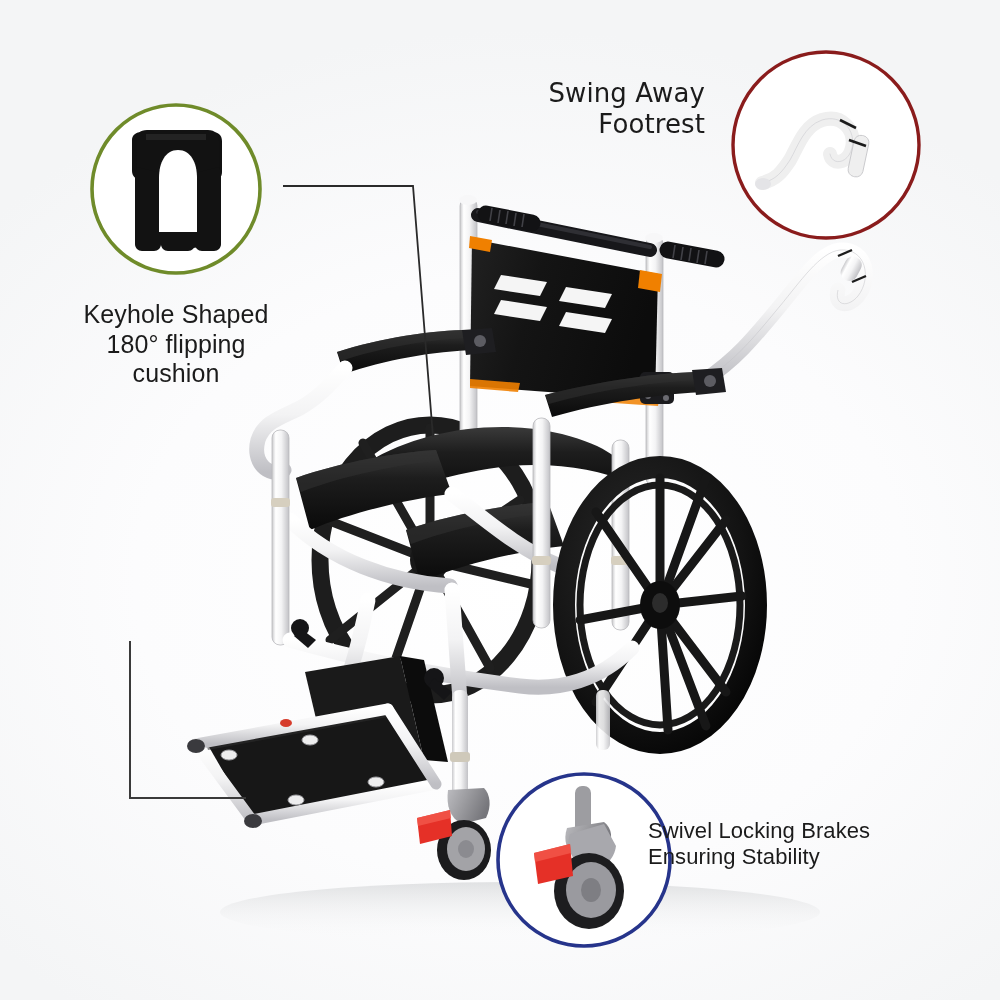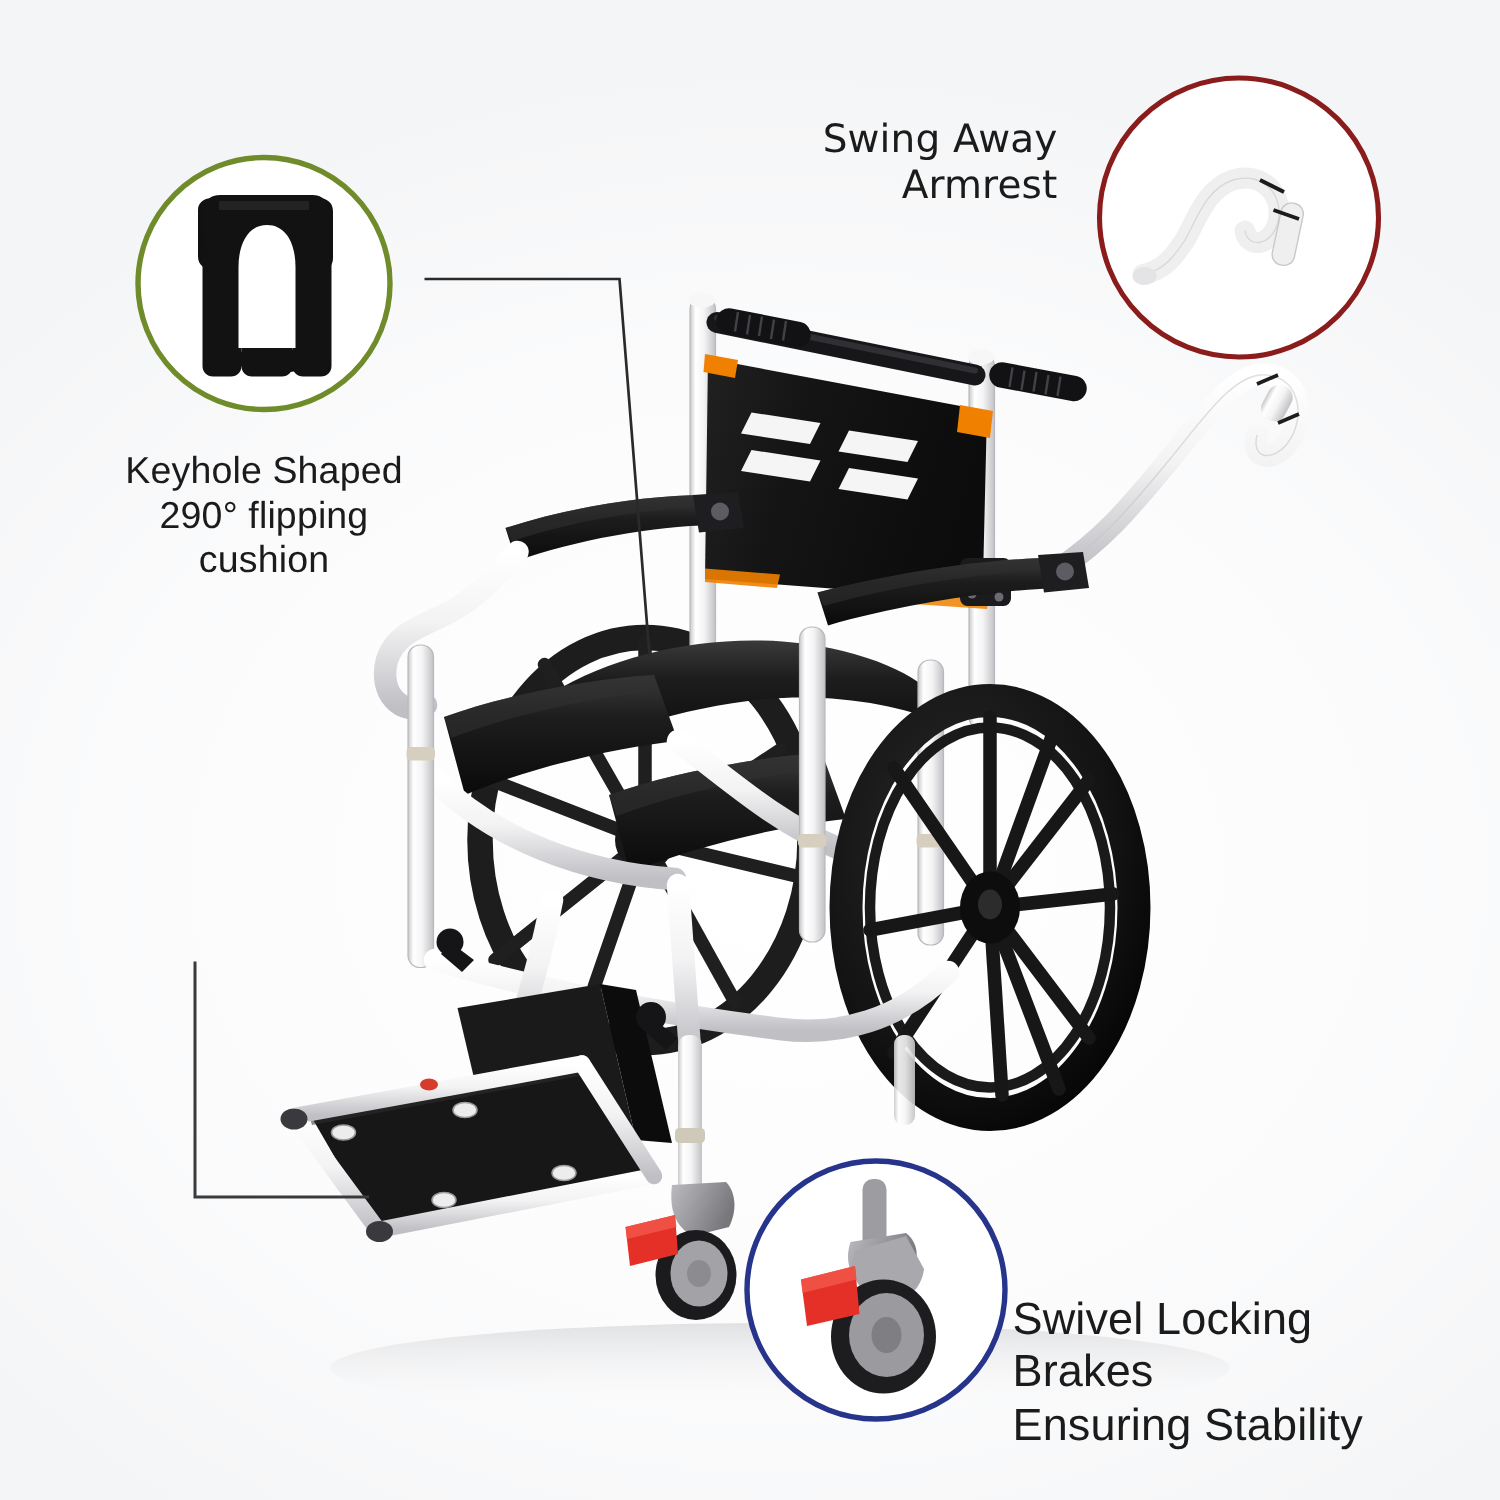--- a/index.html
+++ b/index.html
@@ -48,26 +48,25 @@
   }
   #txt-armrest {
     left: 490px;
     top: 78px;
     width: 215px;
     text-align: right;
     font-size: 26px;
     font-family: "DejaVu Sans", sans-serif;
   }
   #txt-brakes {
-    left: 675px;
+    left: 648px;
     top: 818px;
     width: 300px;
     text-align: left;
-    font-size: 30px;
-    margin-top: 44px;
+    font-size: 22px;
   }
   svg.layer {
     position: absolute;
     left: 0;
     top: 0;
     width: 1000px;
     height: 1000px;
   }
 </style>
 </head>
@@ -477,23 +476,23 @@
       <path d="M 570 834 C 566 846, 570 860, 584 866 C 600 872, 614 862, 616 846 L 604 824 Z" fill="#a8a8ad"></path>
       <ellipse cx="589" cy="891" rx="35" ry="38" fill="#1d1d1f"></ellipse>
       <ellipse cx="591" cy="890" rx="25" ry="28" fill="#9a9a9f"></ellipse>
       <ellipse cx="591" cy="890" rx="10" ry="12" fill="#7e7e83"></ellipse>
       <path d="M 534 853 L 570 844 L 573 876 L 538 884 Z" fill="#e53027"></path>
       <path d="M 534 853 L 570 844 L 571 853 L 535 862 Z" fill="#f2594c" opacity="0.8"></path>
     </g>
   </svg>
 
   <div class="callout-text" id="txt-cushion">Keyhole Shaped
-290° flipping
+180° flipping
 cushion</div>
 
   <div class="callout-text" id="txt-armrest">Swing Away
-Armrest</div>
+Footrest</div>
 
 
   <div class="callout-text" id="txt-brakes">Swivel Locking Brakes
 Ensuring Stability</div>
 
 </div>
 
 </body></html>

